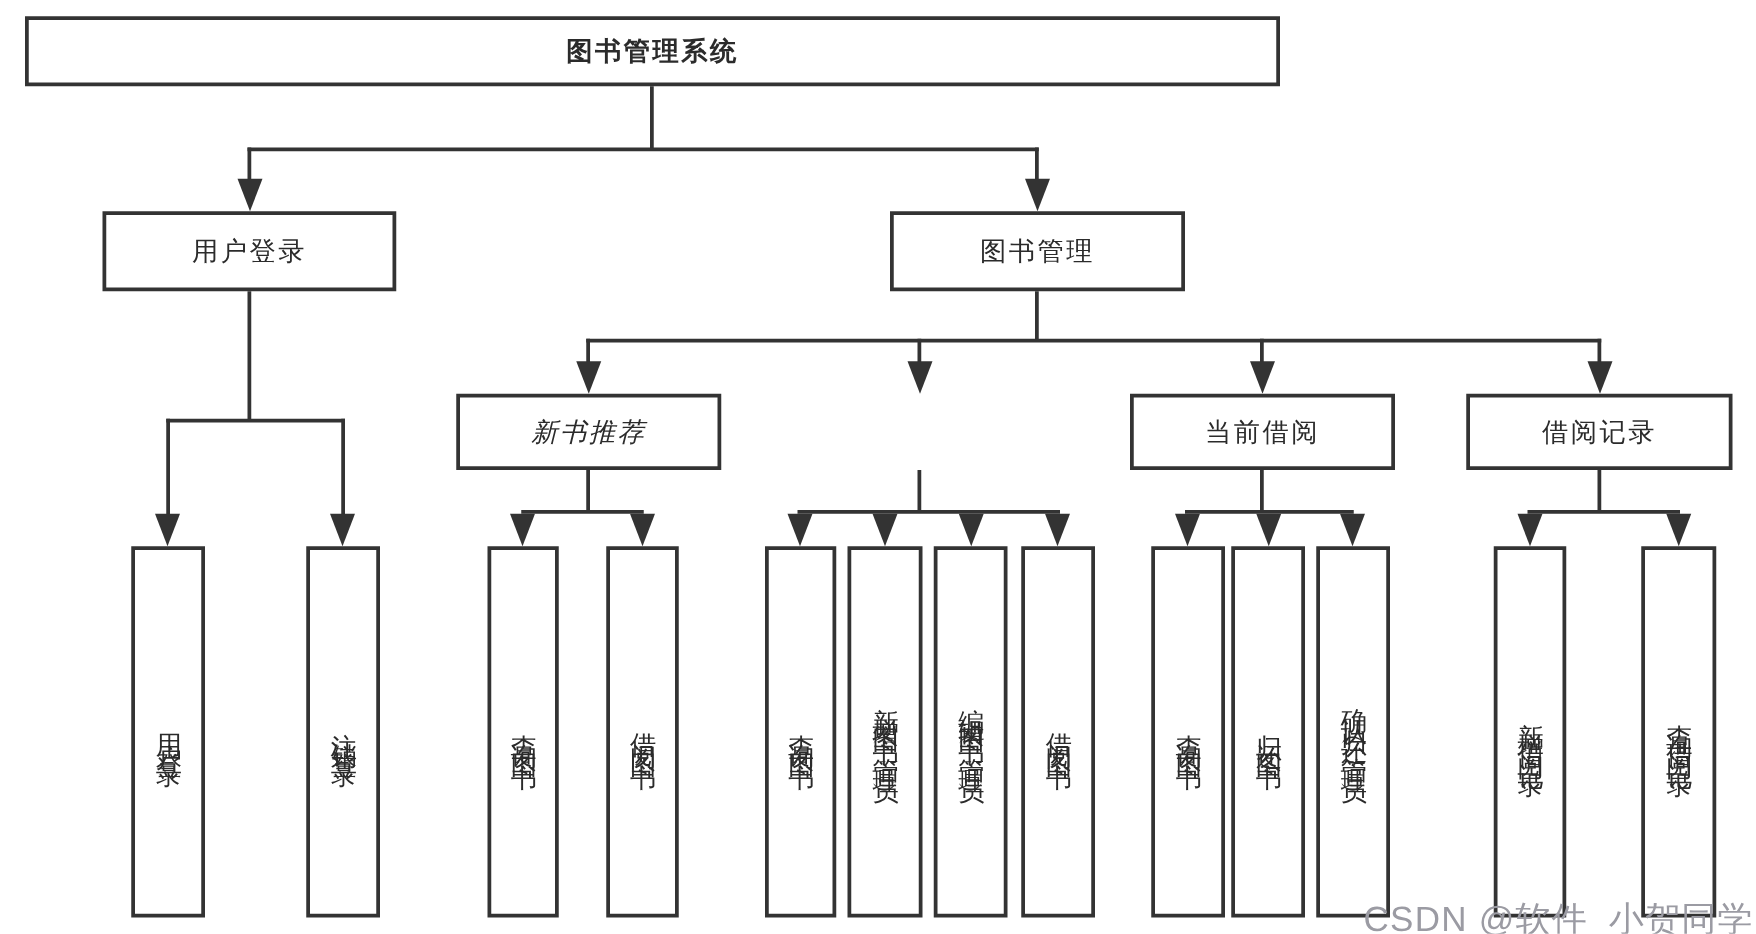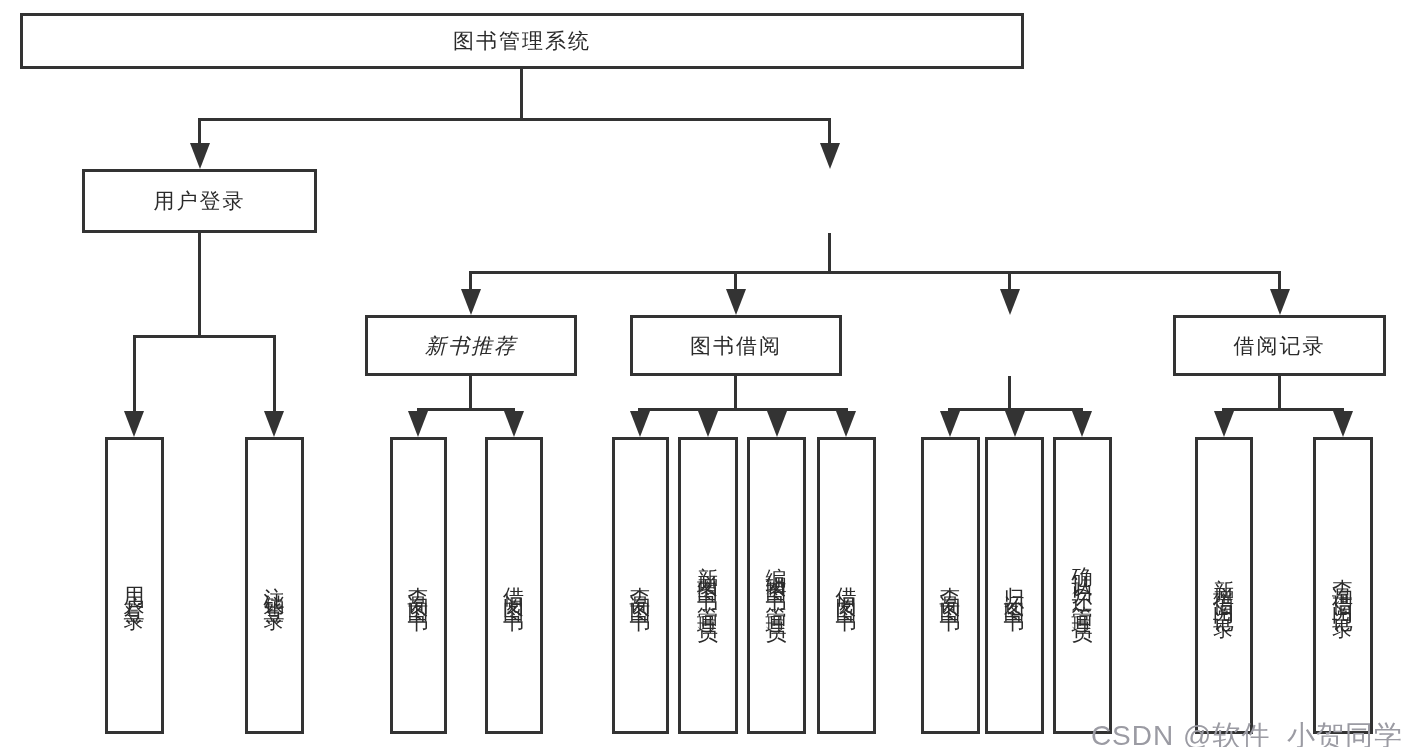--- a/index.html
+++ b/index.html
@@ -76,51 +76,52 @@
     font-size:28px;
     letter-spacing:1px;
     color:var(--watermark);
   }
 </style>
 </head>
 <body>
 
 <div id="canvas">
 
-  <div class="box" style="left:20px;top:13px;width:1004px;height:56px;">图书管理系统</div>
+  <div class="box" style="left:20px;top:13px;width:1004px;height:56px;font-weight:bold;">图书管理系统</div>
 
   <div class="vline" style="left:520px;top:69px;height:50px;"></div>
   <div class="hline" style="left:198px;top:118px;width:633px;"></div>
   <div class="vline" style="left:198px;top:118px;height:28px;"></div>
   <div class="vline" style="left:828px;top:118px;height:28px;"></div>
   <div class="ahead" style="left:190px;top:143px;"></div>
   <div class="ahead" style="left:820px;top:143px;"></div>
 
   <div class="box" style="left:82px;top:169px;width:235px;height:64px;">用户登录</div>
+  <div class="box" style="left:712px;top:169px;width:236px;height:64px;">图书管理</div>
 
   <div class="vline" style="left:198px;top:233px;height:104px;"></div>
   <div class="hline" style="left:133px;top:335px;width:143px;"></div>
   <div class="vline" style="left:133px;top:335px;height:78px;"></div>
   <div class="vline" style="left:273px;top:335px;height:78px;"></div>
   <div class="ahead" style="left:124px;top:411px;"></div>
   <div class="ahead" style="left:264px;top:411px;"></div>
 
   <div class="vline" style="left:828px;top:233px;height:40px;"></div>
   <div class="hline" style="left:469px;top:271px;width:812px;"></div>
   <div class="vline" style="left:469px;top:271px;height:20px;"></div>
   <div class="vline" style="left:734px;top:271px;height:20px;"></div>
   <div class="vline" style="left:1008px;top:271px;height:20px;"></div>
   <div class="vline" style="left:1278px;top:271px;height:20px;"></div>
   <div class="ahead" style="left:461px;top:289px;"></div>
   <div class="ahead" style="left:726px;top:289px;"></div>
   <div class="ahead" style="left:1000px;top:289px;"></div>
   <div class="ahead" style="left:1270px;top:289px;"></div>
 
   <div class="box" style="left:365px;top:315px;width:212px;height:61px;font-style:italic;">新书推荐</div>
-  <div class="box" style="left:630px;top:315px;width:212px;height:61px;">图书借阅</div>
+  <div class="box" style="left:904px;top:315px;width:212px;height:61px;">当前借阅</div>
   <div class="box" style="left:1173px;top:315px;width:213px;height:61px;">借阅记录</div>
 
   <div class="vline" style="left:469px;top:376px;height:34px;"></div>
   <div class="hline" style="left:417px;top:408px;width:98px;"></div>
   <div class="ahead" style="left:408px;top:411px;"></div>
   <div class="ahead" style="left:504px;top:411px;"></div>
 
   <div class="vline" style="left:734px;top:376px;height:34px;"></div>
   <div class="hline" style="left:638px;top:408px;width:210px;"></div>
   <div class="ahead" style="left:630px;top:411px;"></div>

